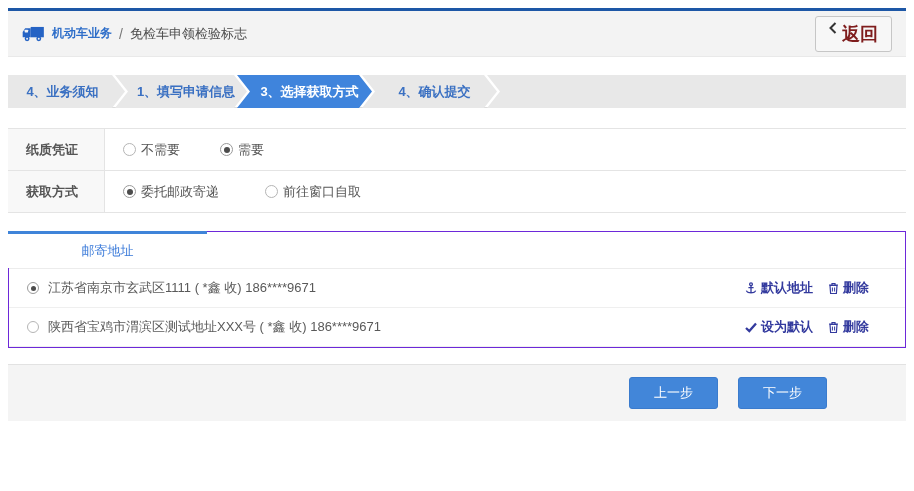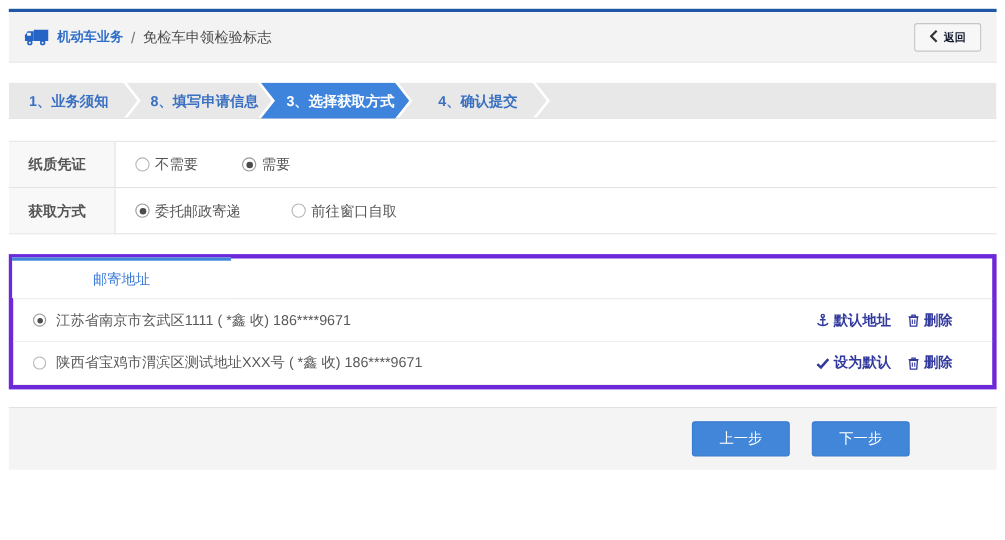--- a/index.html
+++ b/index.html
@@ -9,22 +9,22 @@
 
   
   .topline { height:3px; background:#1d57a6; margin-top:8px; }
   .hdr { height:46px; background:#f3f3f3; border-bottom:1px solid #e9e9e9;
     display:flex; align-items:center; justify-content:space-between; padding:0 14px; }
   .hdr-left { display:flex; align-items:center; gap:7px; }
   .hdr-title { color:#2e6ec9; font-weight:bold; font-size:12px; }
   .hdr-sep { color:#777; font-size:14px; }
   .hdr-sub { color:#4d4d4d; font-size:13px; }
   .back-btn { display:inline-flex; align-items:flex-start; gap:5px; background:#f7f7f7;
-    border:1px solid #c6c6c6; border-radius:3px; padding:5px 13px; font-size:10px;
-    color:#0f172a; font-weight:bold; cursor:pointer; font-family:inherit; }
+    border:1px solid #c6c6c6; border-radius:3px; padding:5px 13px; font-size:18px;
+    color:#7f1d1d; font-weight:bold; cursor:pointer; font-family:inherit; }
 
   
   .steps { margin-top:18px; height:33px; display:flex; border-bottom:1px solid #dcdcdc; }
   .step { background:#e8e8e8; height:33px; line-height:33px; text-align:center;
     font-weight:bold; color:#3a70c2; font-size:13px; cursor:pointer; }
   .step.first { width:117px;
     clip-path:polygon(0 0, calc(100% - 13px) 0, 100% 50%, calc(100% - 13px) 100%, 0 100%);
     padding-right:8px; }
   .step.mid { margin-left:-10px; padding-left:10px;
     clip-path:polygon(0 0, calc(100% - 13px) 0, 100% 50%, calc(100% - 13px) 100%, 0 100%, 13px 50%); }
@@ -41,21 +41,21 @@
   .fopts { display:flex; align-items:center; padding-left:18px; gap:40px; }
   .fopts.wide { gap:46px; }
   .radio { display:inline-flex; align-items:center; gap:5px; color:#555; cursor:pointer; }
   .rb { width:13px; height:13px; border-radius:50%; border:1px solid #b5b5b5;
     background:#fff; display:inline-block; position:relative; flex:0 0 13px; }
   .rb.checked { border-color:#9a9a9a; }
   .rb.checked::after { content:''; position:absolute; left:2.5px; top:2.5px; right:2.5px;
     bottom:2.5px; background:#4c4c4c; border-radius:50%; }
 
   
-  .addr-panel { margin-top:18px; border:4px solid #6d28d9; }
+  .addr-panel { margin-top:18px; border:1px solid #6d28d9; }
   .addr-tabs { display:flex; border-bottom:1px solid #ececec; }
   .addr-tab { width:199px; margin:-1px 0 0 -1px; border-top:3px solid #3f84d9;
     height:37px; line-height:34px; text-align:center; color:#3a7ad9; background:#fff;
     cursor:pointer; }
   .addr-row { display:flex; align-items:center; height:39px; padding:0 36px 0 18px;
     border-bottom:1px solid #efefef; }
   .addr-row .rb { width:12px; height:12px; flex:0 0 12px; }
   .addr-text { margin-left:9px; color:#595959; }
   .addr-actions { margin-left:auto; display:flex; gap:15px;justify-content:flex-end; }
   .addr-actions a { display:inline-flex; align-items:center; gap:4px; color:#333a9e;
@@ -98,24 +98,24 @@
     <button class="back-btn">
       <svg class="icn" width="8" height="12" viewBox="0 0 8 12">
         <polyline points="6.5,1 1.5,6 6.5,11" fill="none" stroke="#333" stroke-width="2"></polyline>
       </svg>
       <span>返回</span>
     </button>
   </header>
 
   <nav class="steps">
     <div class="step first">
-      <span>1、业务须知</span>
+      <span>4、业务须知</span>
     </div>
     <div class="step mid w2">
-      <span>8、填写申请信息</span>
+      <span>1、填写申请信息</span>
     </div>
     <div class="step mid w3 active">
       <span>3、选择获取方式</span>
     </div>
     <div class="step mid w4">
       <span>4、确认提交</span>
     </div>
     <div class="step filler"></div>
   </nav>
 

